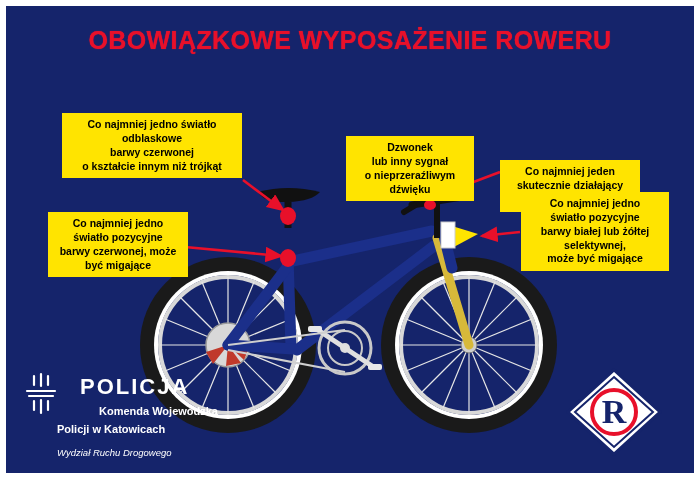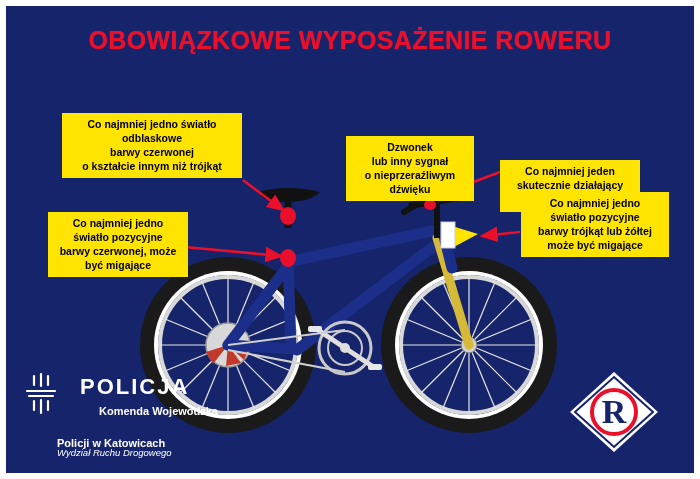--- a/index.html
+++ b/index.html
@@ -77,21 +77,21 @@
   }
   .logo-line {
     position: absolute;
     left: 33px;
     font-size: 11px;
     font-weight: bold;
     color: #ffffff;
     font-family: "Liberation Sans", sans-serif;
   }
   #logo-line1 { top: 33px; margin-left: 42px; }
-  #logo-line2 { top: 51px; margin-top: 14px; }
+  #logo-line2 { top: 51px; }
   #logo-line3 {
     position: absolute;
     left: 33px;
     top: 75px;
     font-size: 9.5px;
     color: #ffffff;
     font-style: italic;
     font-family: "Liberation Sans", sans-serif;
   }
   
@@ -261,21 +261,22 @@
   <div class="callout" style="left:48px; top:212px; width:140px;">
     <div>Co najmniej jedno</div>
     <div>światło pozycyjne</div>
     <div>barwy czerwonej, może</div>
     <div>być migające</div>
   </div>
 
   <div class="callout" style="left:521px; top:192px; width:148px;">
     <div>Co najmniej jedno</div>
     <div>światło pozycyjne</div>
-    <div>barwy trójkąt lub żółtej</div>
+    <div>barwy białej lub żółtej</div>
+    <div>selektywnej,</div>
     <div>może być migające</div>
   </div>
 
   <div id="logo-block">
     <svg width="34" height="44" viewBox="0 0 34 44" style="position:absolute; left:0; top:0;">
       <g stroke="#ffffff" stroke-width="2.2" stroke-linecap="round">
         <line x1="17" y1="2" x2="17" y2="14"></line>
         <line x1="10" y1="4" x2="10" y2="13"></line>
         <line x1="24" y1="4" x2="24" y2="13"></line>
         <line x1="3" y1="19" x2="31" y2="19"></line>

